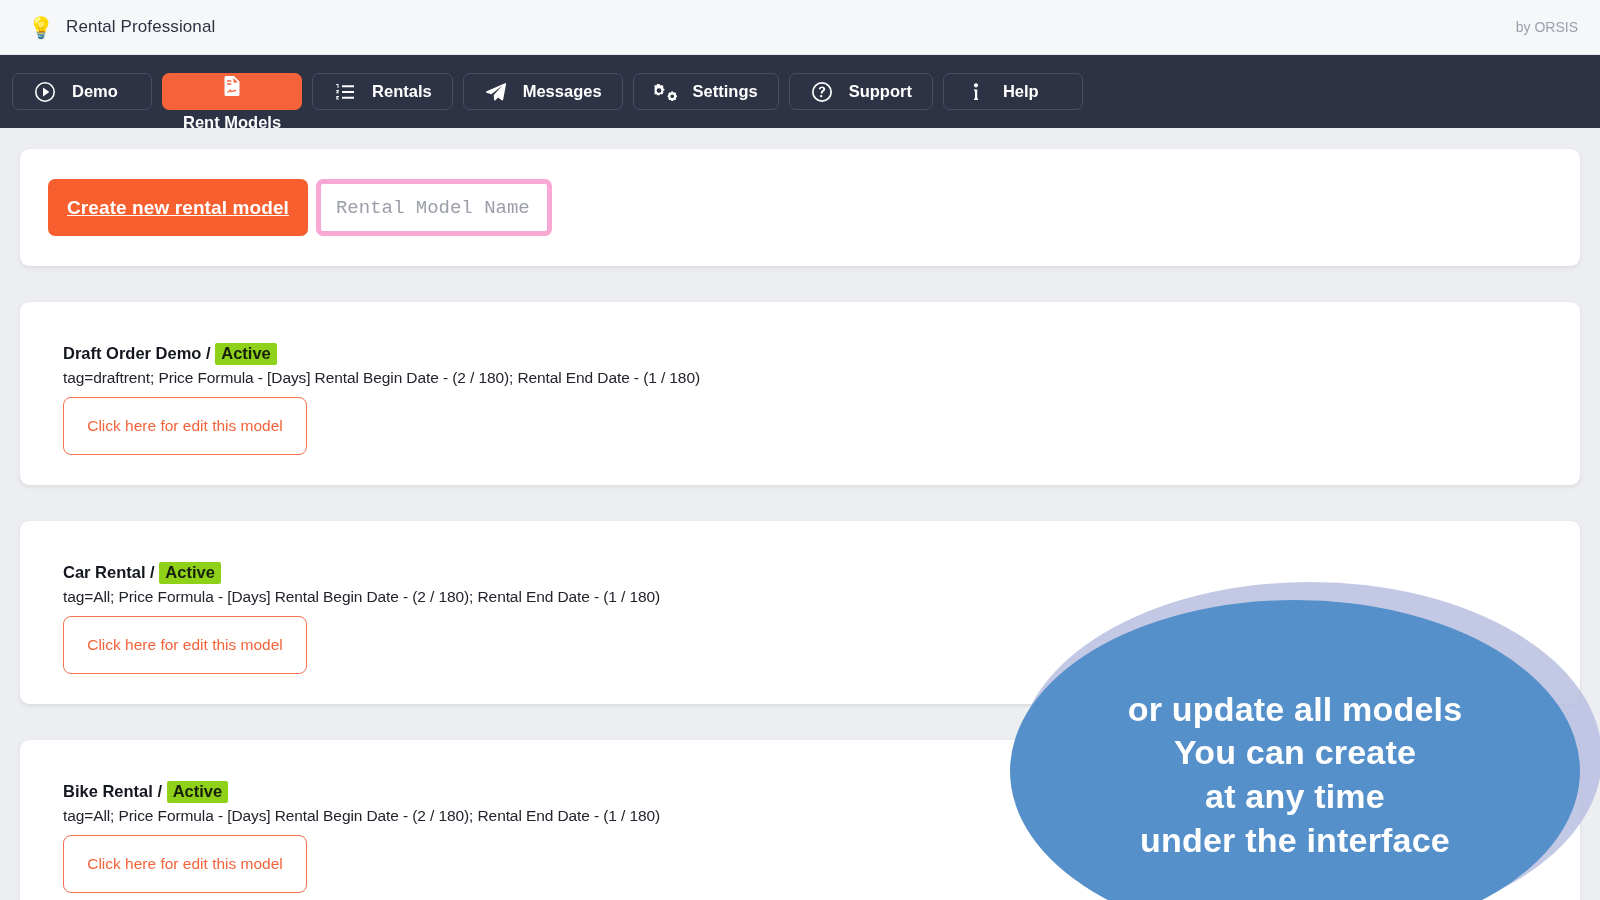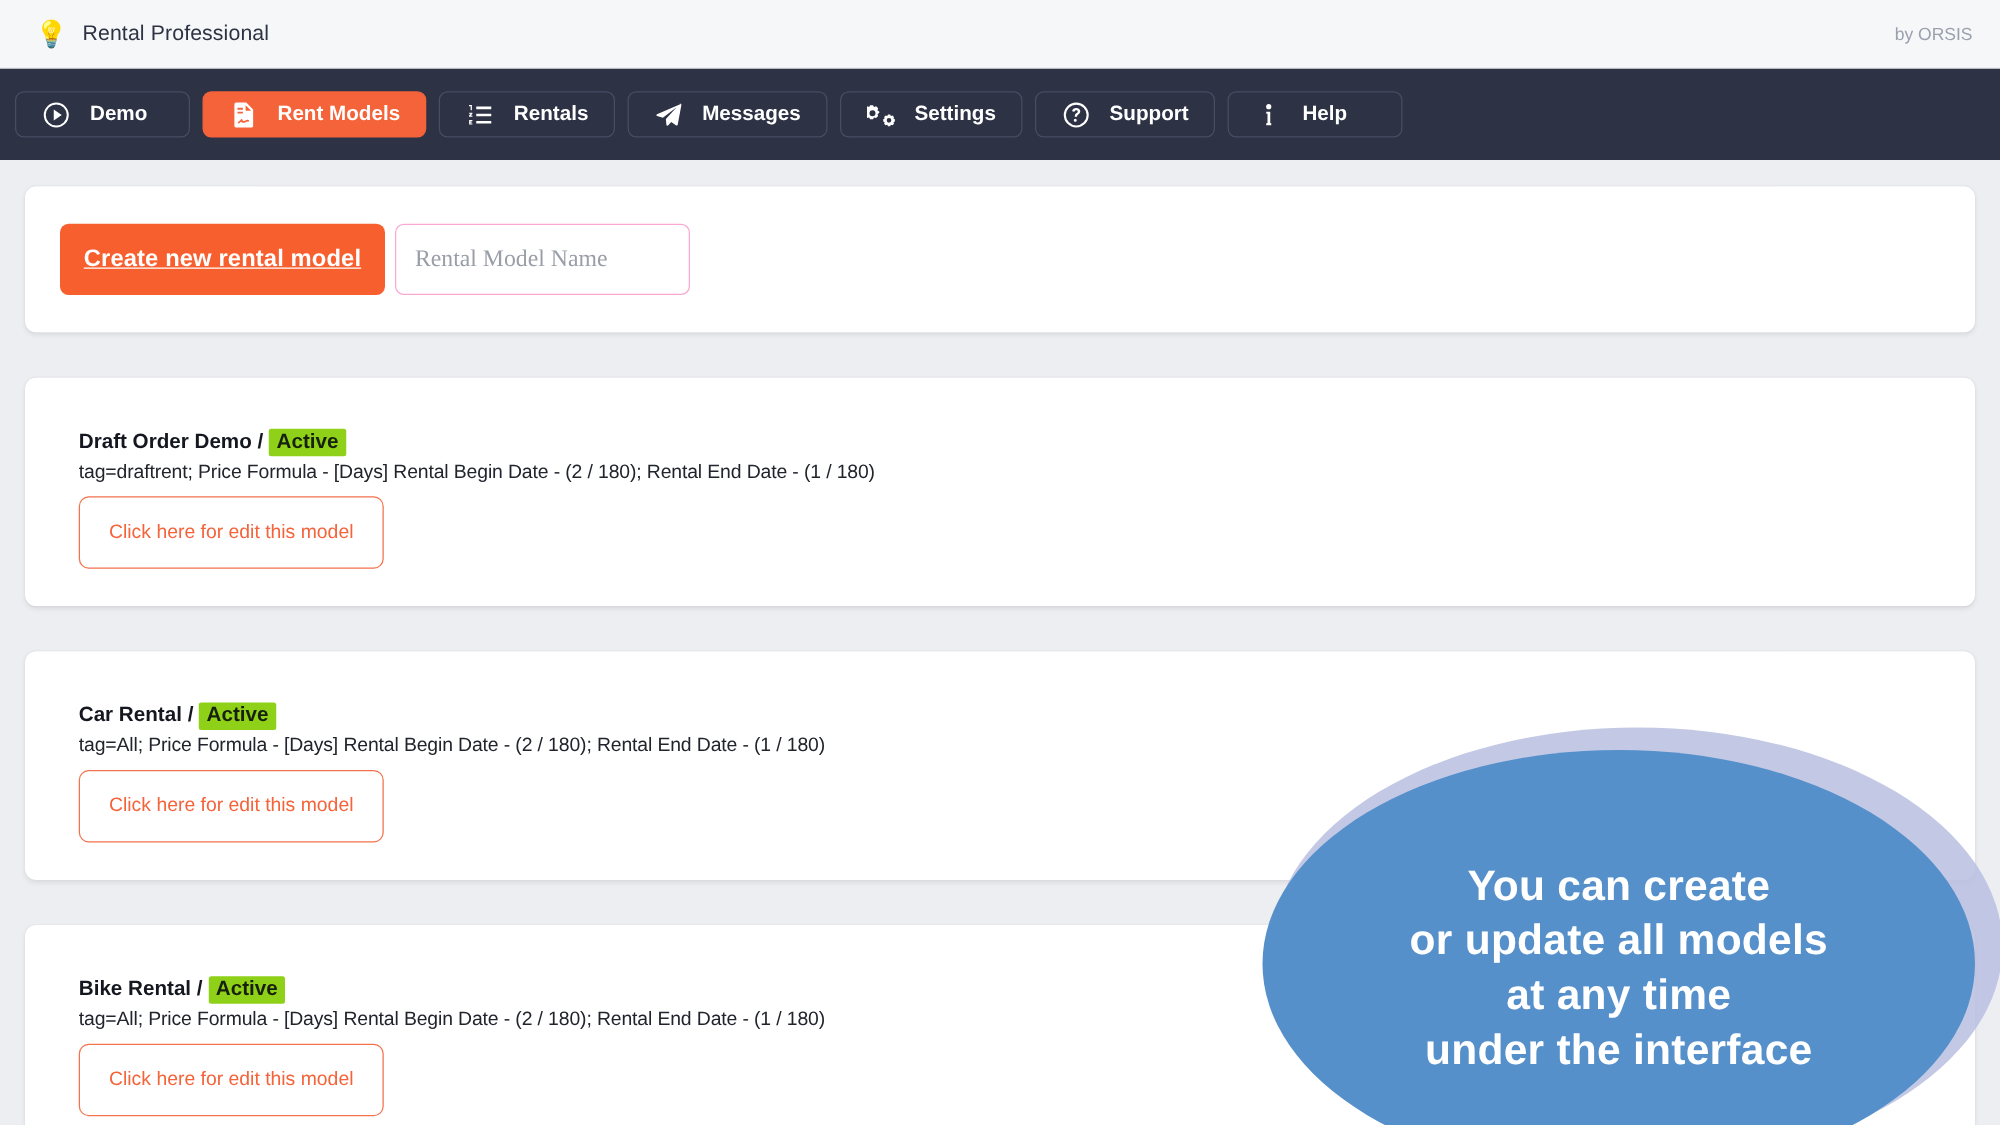--- a/index.html
+++ b/index.html
@@ -58,20 +58,21 @@
     color: #ffffff;
     font-size: 16.5px;
     font-weight: 600;
     cursor: pointer;
     background: transparent;
     white-space: nowrap;
   }
   .nav-item.active {
     background: #f4633a;
     border-color: #f4633a;
+    flex-direction: column;
   }
   .nav-ico { width: 24px; height: 24px; display: block; flex: 0 0 24px; }
   .nav-ico svg { width: 24px; height: 24px; display: block; fill: #ffffff; }
 
   
   .content { padding: 21px 20px 0 20px; }
   .card {
     background: #ffffff;
     border-radius: 9px;
     box-shadow: 0 2px 4px rgba(40,45,60,.09), 0 0 1px rgba(40,45,60,.10);
@@ -92,26 +93,26 @@
     padding: 0 19px;
     height: 57px;
     cursor: pointer;
     font-family: inherit;
     letter-spacing: .1px;
     text-decoration: underline;
   }
   .model-name-input {
     width: 236px;
     height: 57px;
-    border: 1px solid #f9a8d4;
+    border: 5px solid #f9a8d4;
     border-radius: 7px;
     padding: 0 15px;
     font-size: 19px;
     color: #3b4050;
-    font-family: Liberation Serif, serif;
+    font-family: Liberation Mono, monospace;
     background: #fff;
     outline: none;
   }
   .model-name-input::placeholder { color: #9a9ea8; }
 
   
   .model-card { padding: 27px 28px 30px 43px; }
   .model-title {
     font-size: 16.5px;
     font-weight: 700;
@@ -307,19 +308,19 @@
     <p class="model-desc">tag=All; Price Formula - [Days] Rental Begin Date - (2 / 180); Rental End Date - (1 / 180)</p>
     <button class="btn-edit">Click here for edit this model</button>
   </div>
 
 </div>
 
 <div class="callout">
   <div class="callout-ring"></div>
   <div class="callout-body">
     <div class="callout-text">
+      <span>or update all models</span>
       <span>You can create</span>
-      <span>or update all models</span>
       <span>at any time</span>
       <span>under the interface</span>
     </div>
   </div>
 </div>
 
 </body></html>

